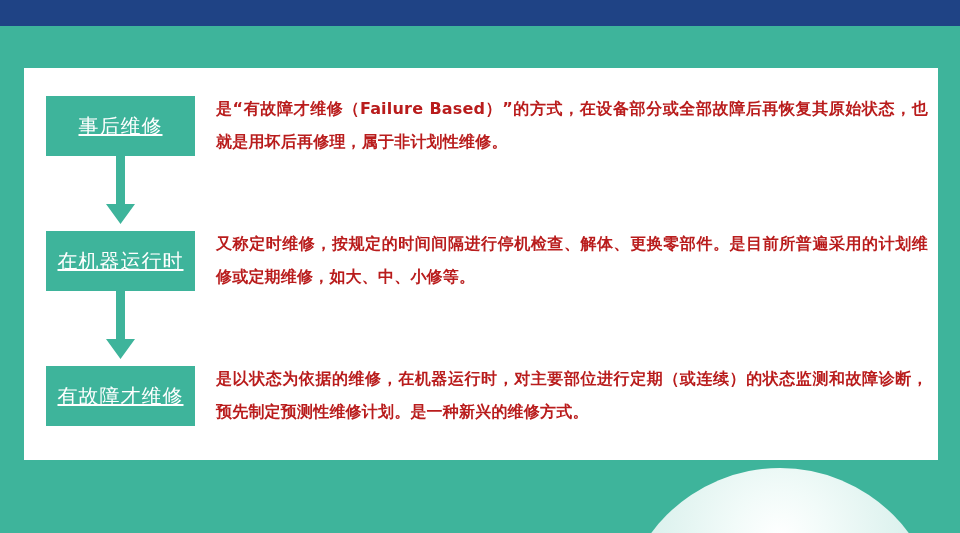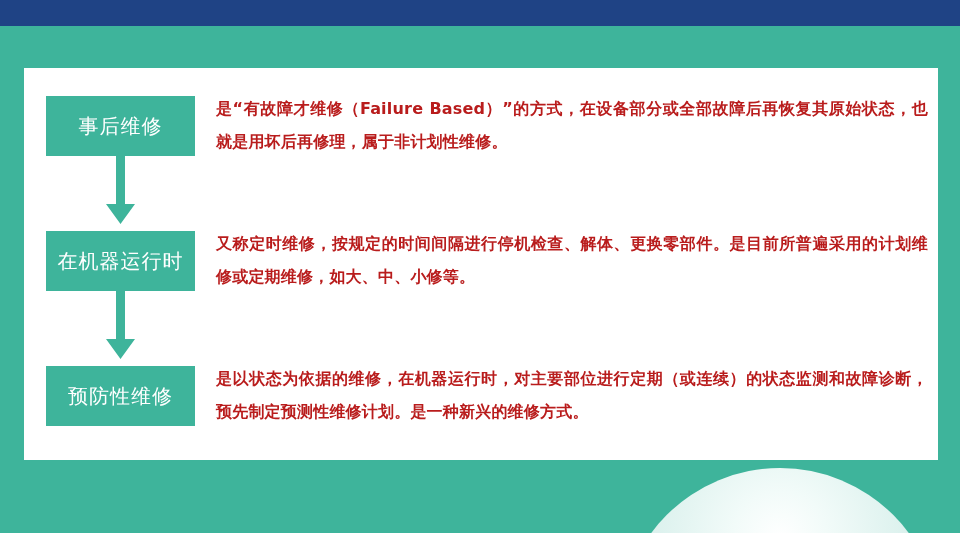--- a/index.html
+++ b/index.html
@@ -71,20 +71,21 @@
     display: flex;
     align-items: center;
     justify-content: center;
   }
   .label-box span {
     color: #ffffff;
     font-size: 20px;
     letter-spacing: 1px;
     line-height: 1;
     white-space: nowrap;
+    text-decoration: underline;
   }
 
   .arrow {
     position: absolute;
     left: 82px;
     top: 60px;
     width: 29px;
     height: 75px;
   }
   .arrow svg { display: block; }
@@ -134,19 +135,19 @@
       <div class="arrow">
         <svg width="29" height="75" viewBox="0 0 29 75" xmlns="http://www.w3.org/2000/svg">
           <path d="M10 0 H19 V48 H29 L14.5 68 L0 48 H10 Z" fill="#3eb49b"></path>
         </svg>
       </div>
       <div class="body-text cjk">又称定时维修，按规定的时间间隔进行停机检查、解体、更换零部件。是目前所普遍采用的计划维修或定期维修，如大、中、小修等。</div>
     </div>
 
     <div class="row row-3">
       <div class="label-box">
-        <span class="cjk">预防性维修</span>
+        <span class="cjk">有故障才维修</span>
       </div>
       <div class="body-text cjk">是以状态为依据的维修，在机器运行时，对主要部位进行定期（或连续）的状态监测和故障诊断，预先制定预测性维修计划。是一种新兴的维修方式。</div>
     </div>
 
   </div>
 </div>
 
 </body></html>

